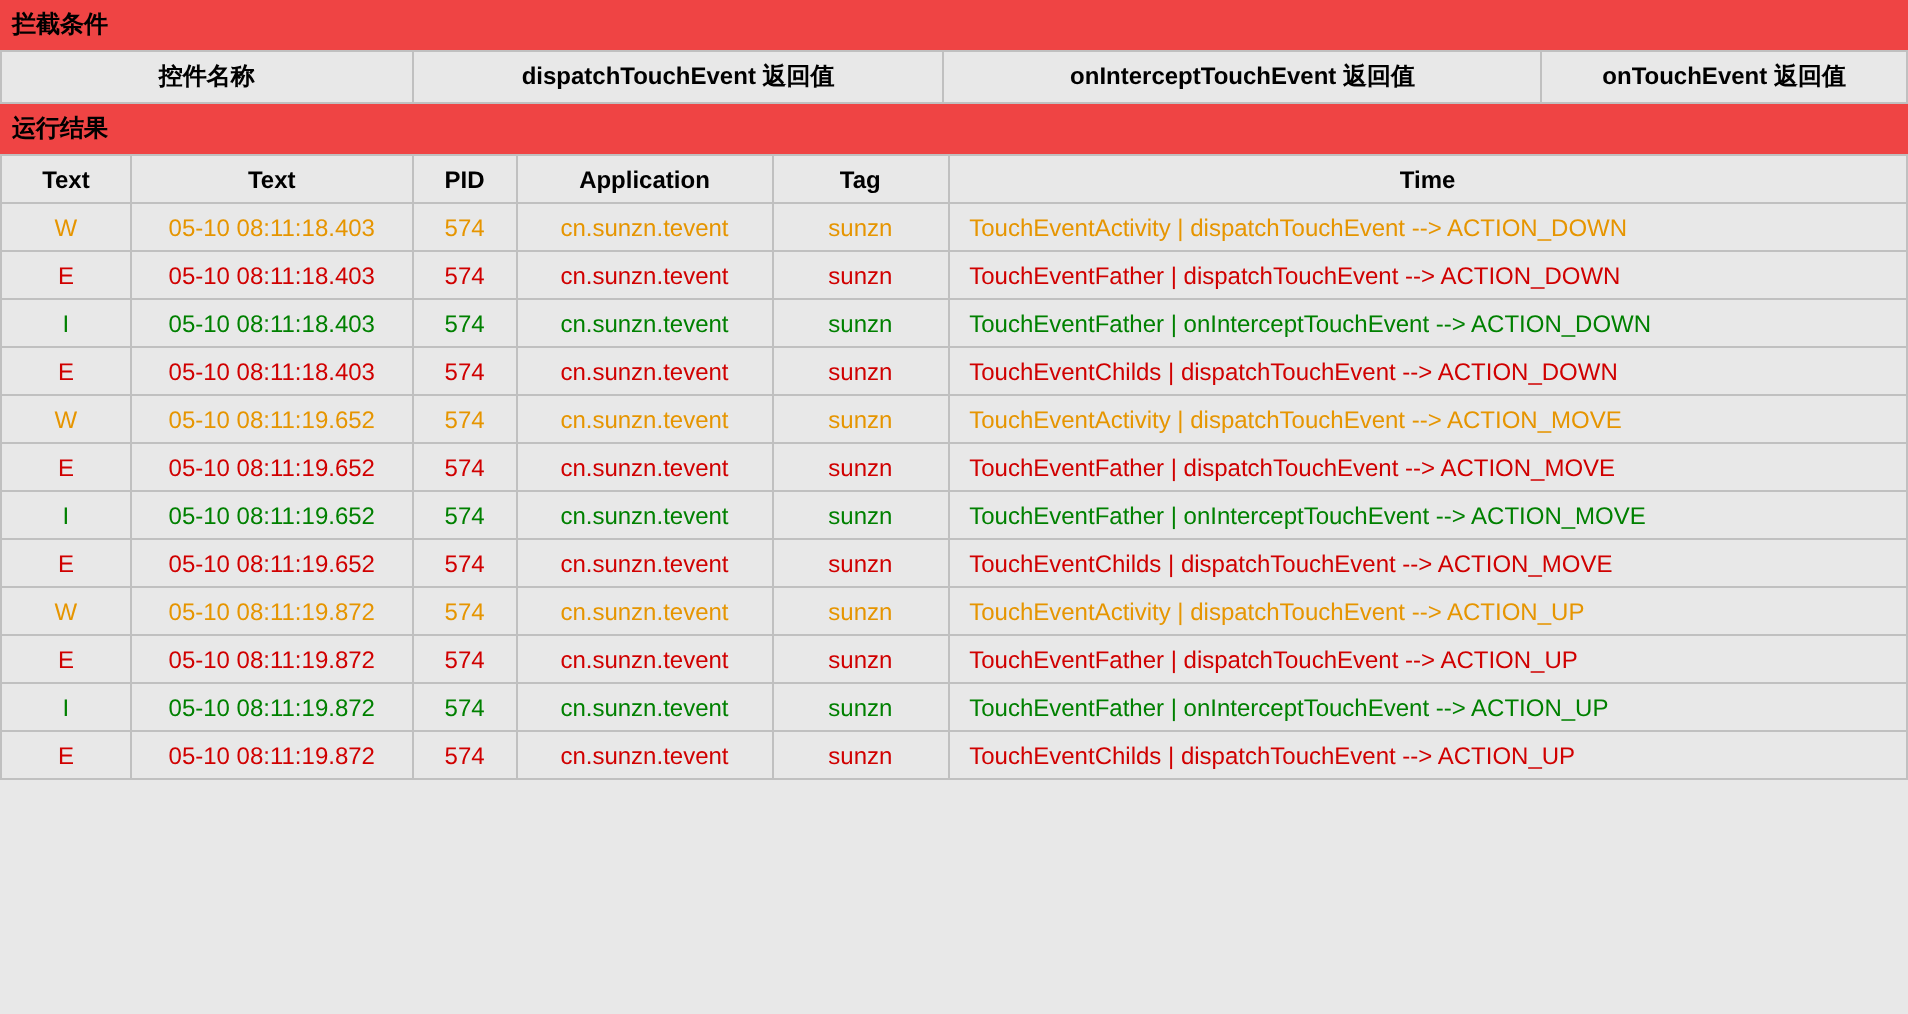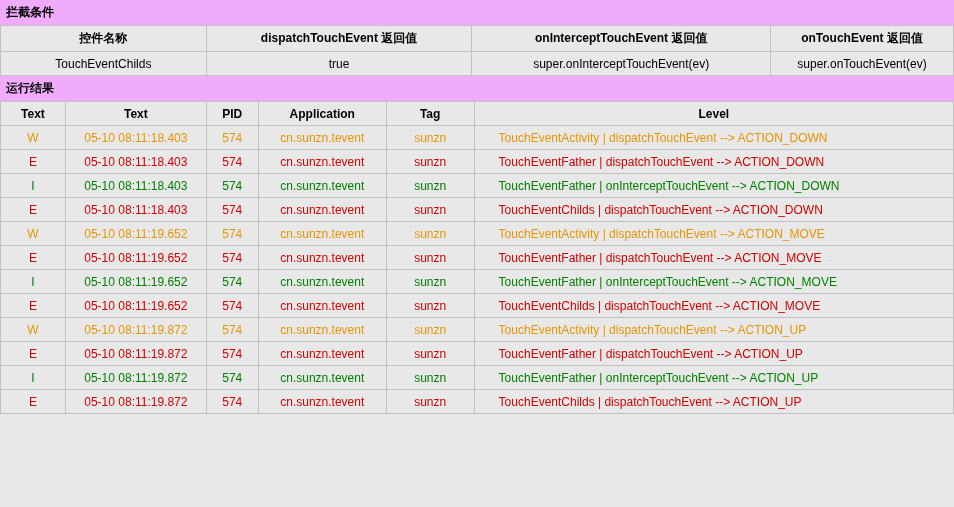--- a/index.html
+++ b/index.html
@@ -1,22 +1,22 @@
 <!DOCTYPE html>
 <html><head>
 <meta charset="utf-8">
 <style>
 *{box-sizing:border-box;margin:0;padding:0}
 body{font-family:Arial,"Microsoft YaHei",sans-serif;font-size:12px;background:#e8e8e8;color:#000;width:954px}
-.section-header{font-weight:bold;padding:4px 6px;background:#f0abfc;font-size:12px}
+.section-header{font-weight:bold;padding:4px 6px;background:#ef4444;font-size:12px}
 table{border-collapse:collapse;width:100%;background:#22c55e}
 th,td{border:1px solid #c0c0c0;padding:4px 6px;text-align:center;height:24px;vertical-align:middle}
 th{font-weight:bold;background:#e8e8e8}
 td{background:#e8e8e8}
-.log-table td.text-col{text-align:left;padding-left:24px}
+.log-table td.text-col{text-align:left;padding-left:10px}
 .lvl-W td{color:#e69500}
 .lvl-E td{color:#d00000}
 .lvl-I td{color:#008000}
 .conditions-table col.c1{width:206px}
 .conditions-table col.c2{width:266px}
 .conditions-table col.c3{width:299px}
 .conditions-table col.c4{width:183px}
 .log-table col.l1{width:65px}
 .log-table col.l2{width:141px}
 .log-table col.l3{width:52px}
@@ -38,26 +38,20 @@
     </colgroup>
 <thead>
 <tr>
 <th>控件名称</th>
 <th>dispatchTouchEvent 返回值</th>
 <th>onInterceptTouchEvent 返回值</th>
 <th>onTouchEvent 返回值</th>
 </tr>
 </thead>
 <tbody id="conditions-body">
-      <tr>
-        <td>TouchEventChilds</td>
-        <td>true</td>
-        <td>super.onInterceptTouchEvent(ev)</td>
-        <td>super.onTouchEvent(ev)</td>
-      </tr>
     </tbody>
 </table>
 
 <div class="section-header">运行结果</div>
 
 <table class="log-table">
 <colgroup>
       <col class="l1">
       <col class="l2">
       <col class="l3">
@@ -65,21 +59,21 @@
       <col class="l5">
       <col class="l6">
     </colgroup>
 <thead>
 <tr>
 <th>Text</th>
 <th>Text</th>
 <th>PID</th>
 <th>Application</th>
 <th>Tag</th>
-<th>Level</th>
+<th>Time</th>
 </tr>
 </thead>
 <tbody id="log-body">
       <tr class="lvl-W">
         <td>W</td>
         <td>05-10 08:11:18.403</td>
         <td>574</td>
         <td>cn.sunzn.tevent</td>
         <td>sunzn</td>
         <td class="text-col">TouchEventActivity | dispatchTouchEvent --&gt; ACTION_DOWN</td>

